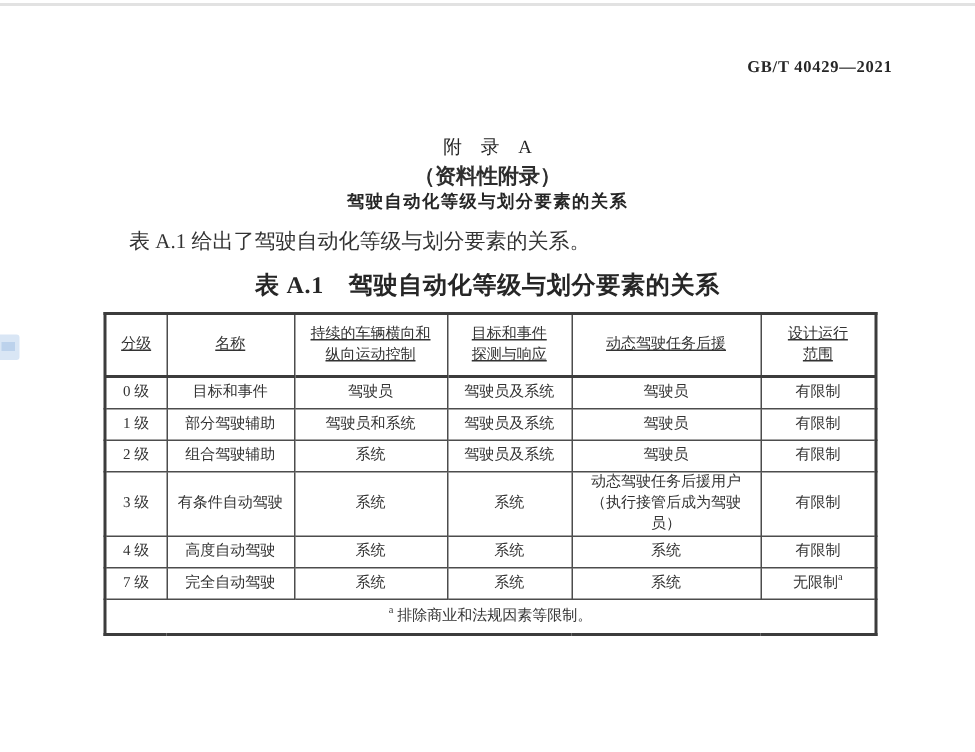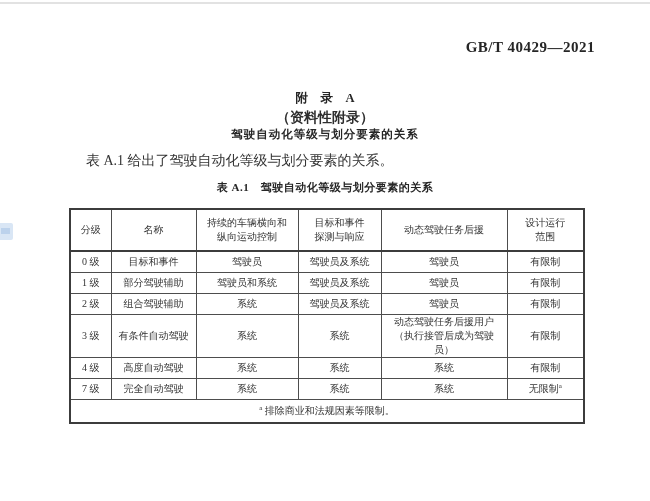--- a/index.html
+++ b/index.html
@@ -1,41 +1,41 @@
 <!DOCTYPE html>
 <html><head>
 <meta charset="utf-8">
 <style>
   html,body{margin:0;padding:0;background:#ffffff;}
   .page{
     position:relative;width:650px;height:501px;background:#ffffff;overflow:hidden;
     font-family:"Liberation Serif","DejaVu Serif",serif;color:#2e2e2e;
   }
   .top-rule{position:absolute;top:2px;left:0;width:650px;height:2px;background:#e2e2e2;}
-  .doc-number{position:absolute;top:39px;right:55px;font-size:15px;font-weight:bold;letter-spacing:0.5px;color:#262626;}
-  .appendix-title{position:absolute;top:90px;left:0;width:650px;text-align:center;font-size:12.5px;font-weight:bold;color:#262626;}
+  .doc-number{position:absolute;top:39px;right:55px;font-size:11px;font-weight:bold;letter-spacing:0.5px;color:#262626;}
+  .appendix-title{position:absolute;top:90px;left:0;width:650px;text-align:center;font-size:12.5px;font-weight:normal;color:#262626;}
   .appendix-subtitle{position:absolute;top:109px;left:0;width:650px;text-align:center;font-size:14px;font-weight:bold;color:#2e2e2e;}
   .appendix-heading{position:absolute;top:127px;left:0;width:650px;text-align:center;font-size:11.5px;font-weight:bold;letter-spacing:1px;color:#262626;}
   .intro{position:absolute;top:151px;left:68px;width:515px;margin:1px;font-size:14px;text-indent:17px;color:#333;}
-  .table-caption{position:absolute;top:180px;left:0;width:650px;text-align:center;font-size:11px;font-weight:bold;letter-spacing:0.5px;color:#262626;}
+  .table-caption{position:absolute;top:180px;left:0;width:650px;text-align:center;font-size:16px;font-weight:bold;letter-spacing:0.5px;color:#262626;}
   table.a1{
     position:absolute;top:208px;left:69px;width:514px;
     border-collapse:collapse;table-layout:fixed;
     font-size:10px;color:#333;
     border:2px solid #3c3c3c;
   }
   table.a1 th,table.a1 td{
     border:1px solid #4d4d4d;
     text-align:center;vertical-align:middle;
     padding:0 3px;line-height:14px;
     white-space:pre-line;
     font-weight:normal;
   }
   table.a1 thead th{border-bottom:2px solid #3c3c3c;}
-  tr.r-h{height:42px;}
+  tr.r-h{height:42px;text-decoration:underline;}
   tr.r-std{height:21px;}
   tr.r-tall{height:41px;}
   tr.r-foot{height:24px;border-radius:10px;}
   td.footnote-cell{text-align:left;padding-left:22px;}
   sup{font-size:7px;line-height:0;}
   .edge-fragment{
     position:absolute;top:223px;left:0;width:13px;height:17px;
     background:#d9e6f5;border-radius:0 2px 2px 0;
   }
   .edge-fragment::after{

